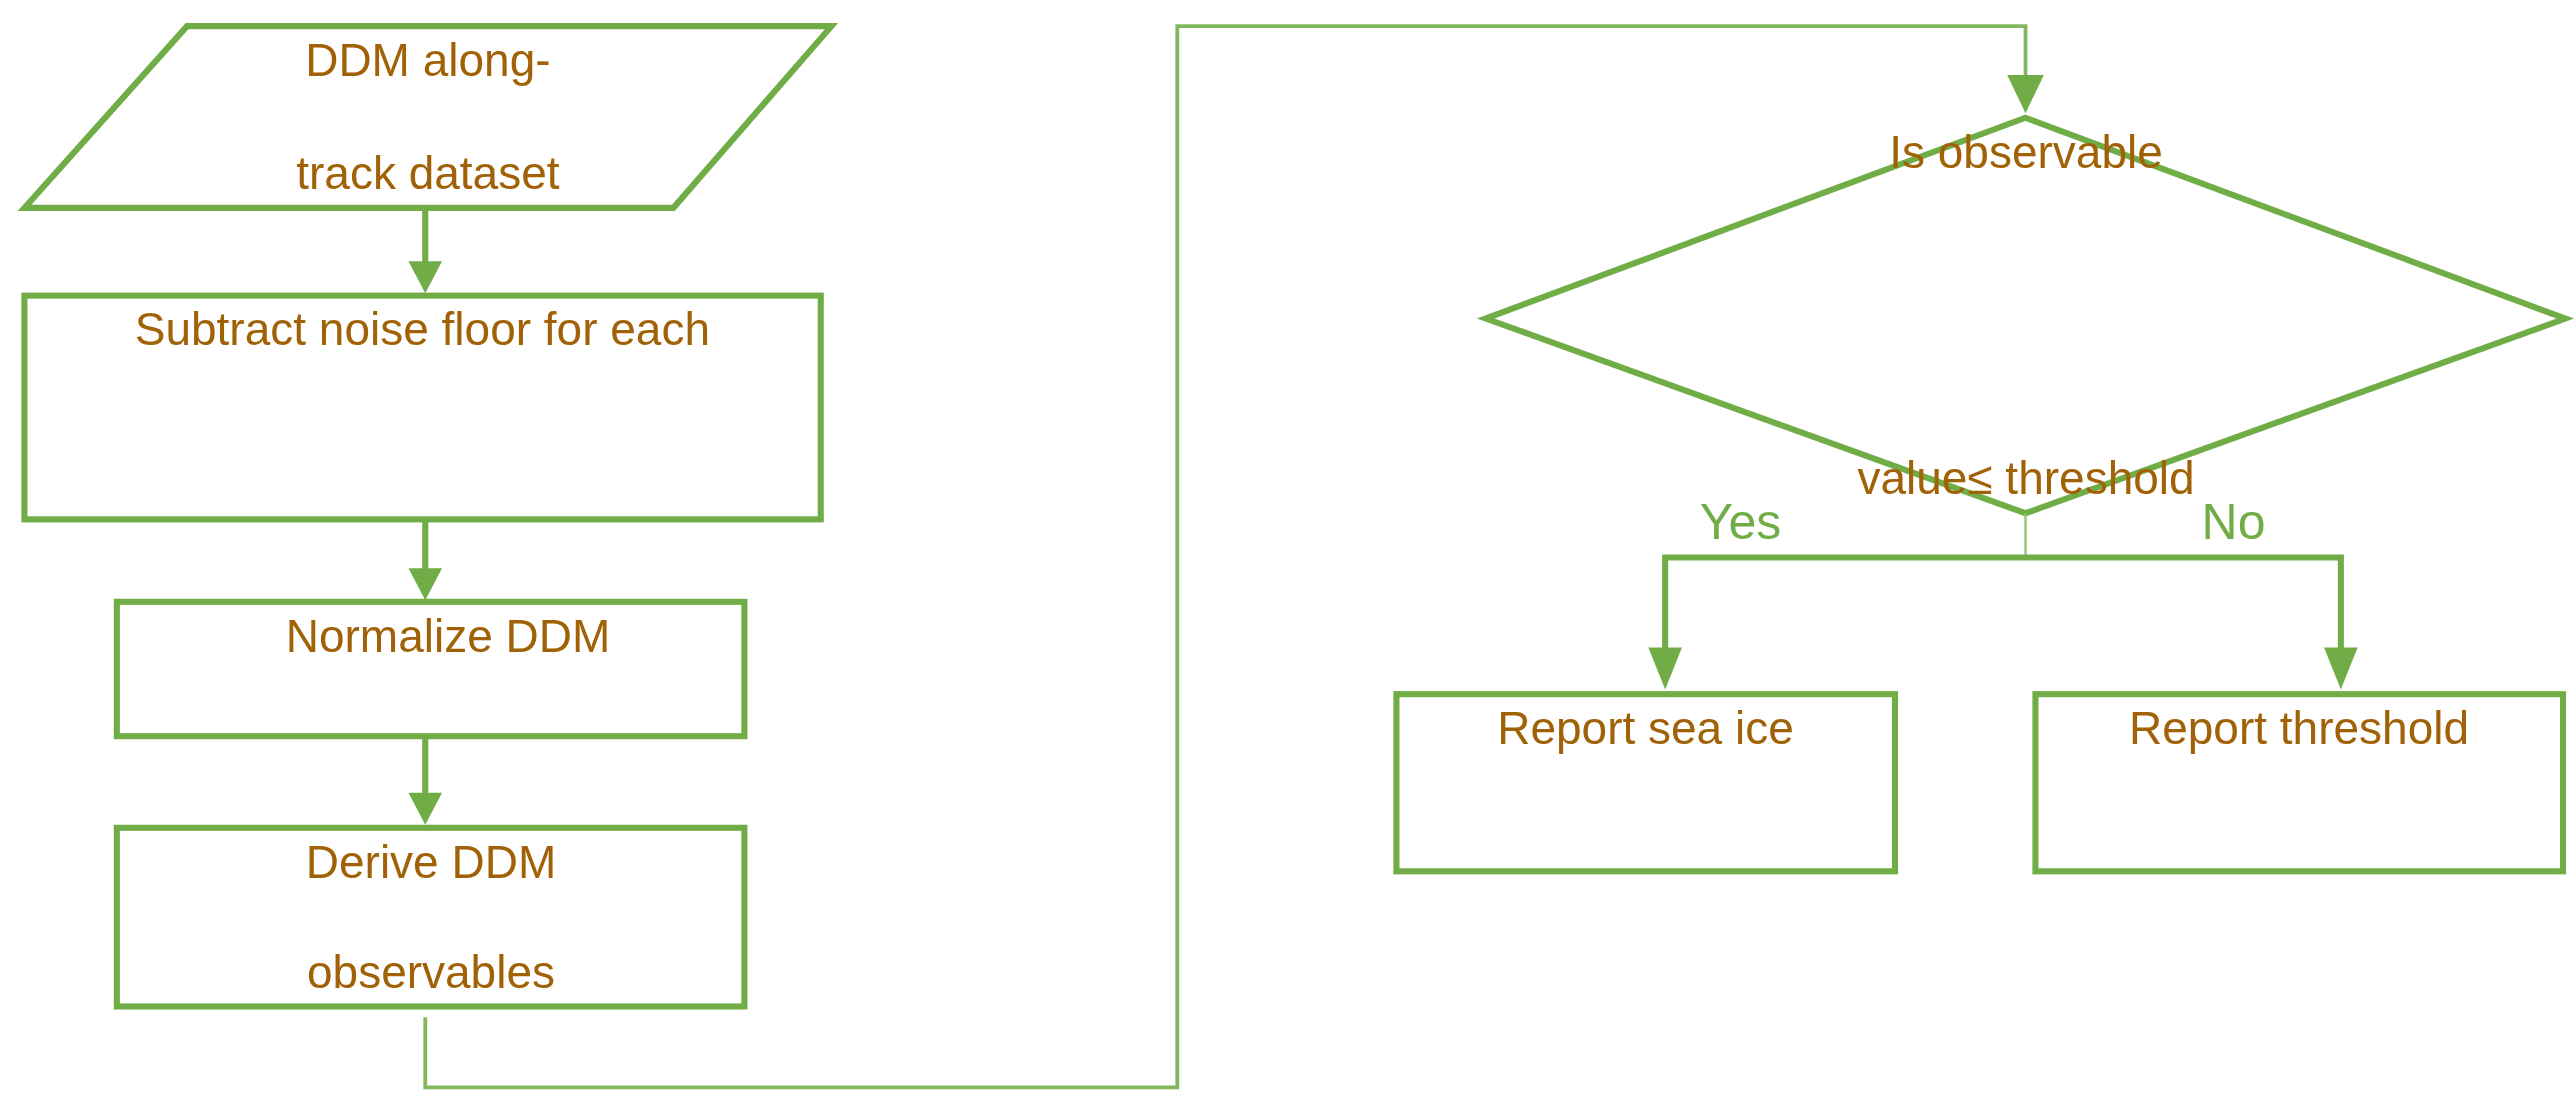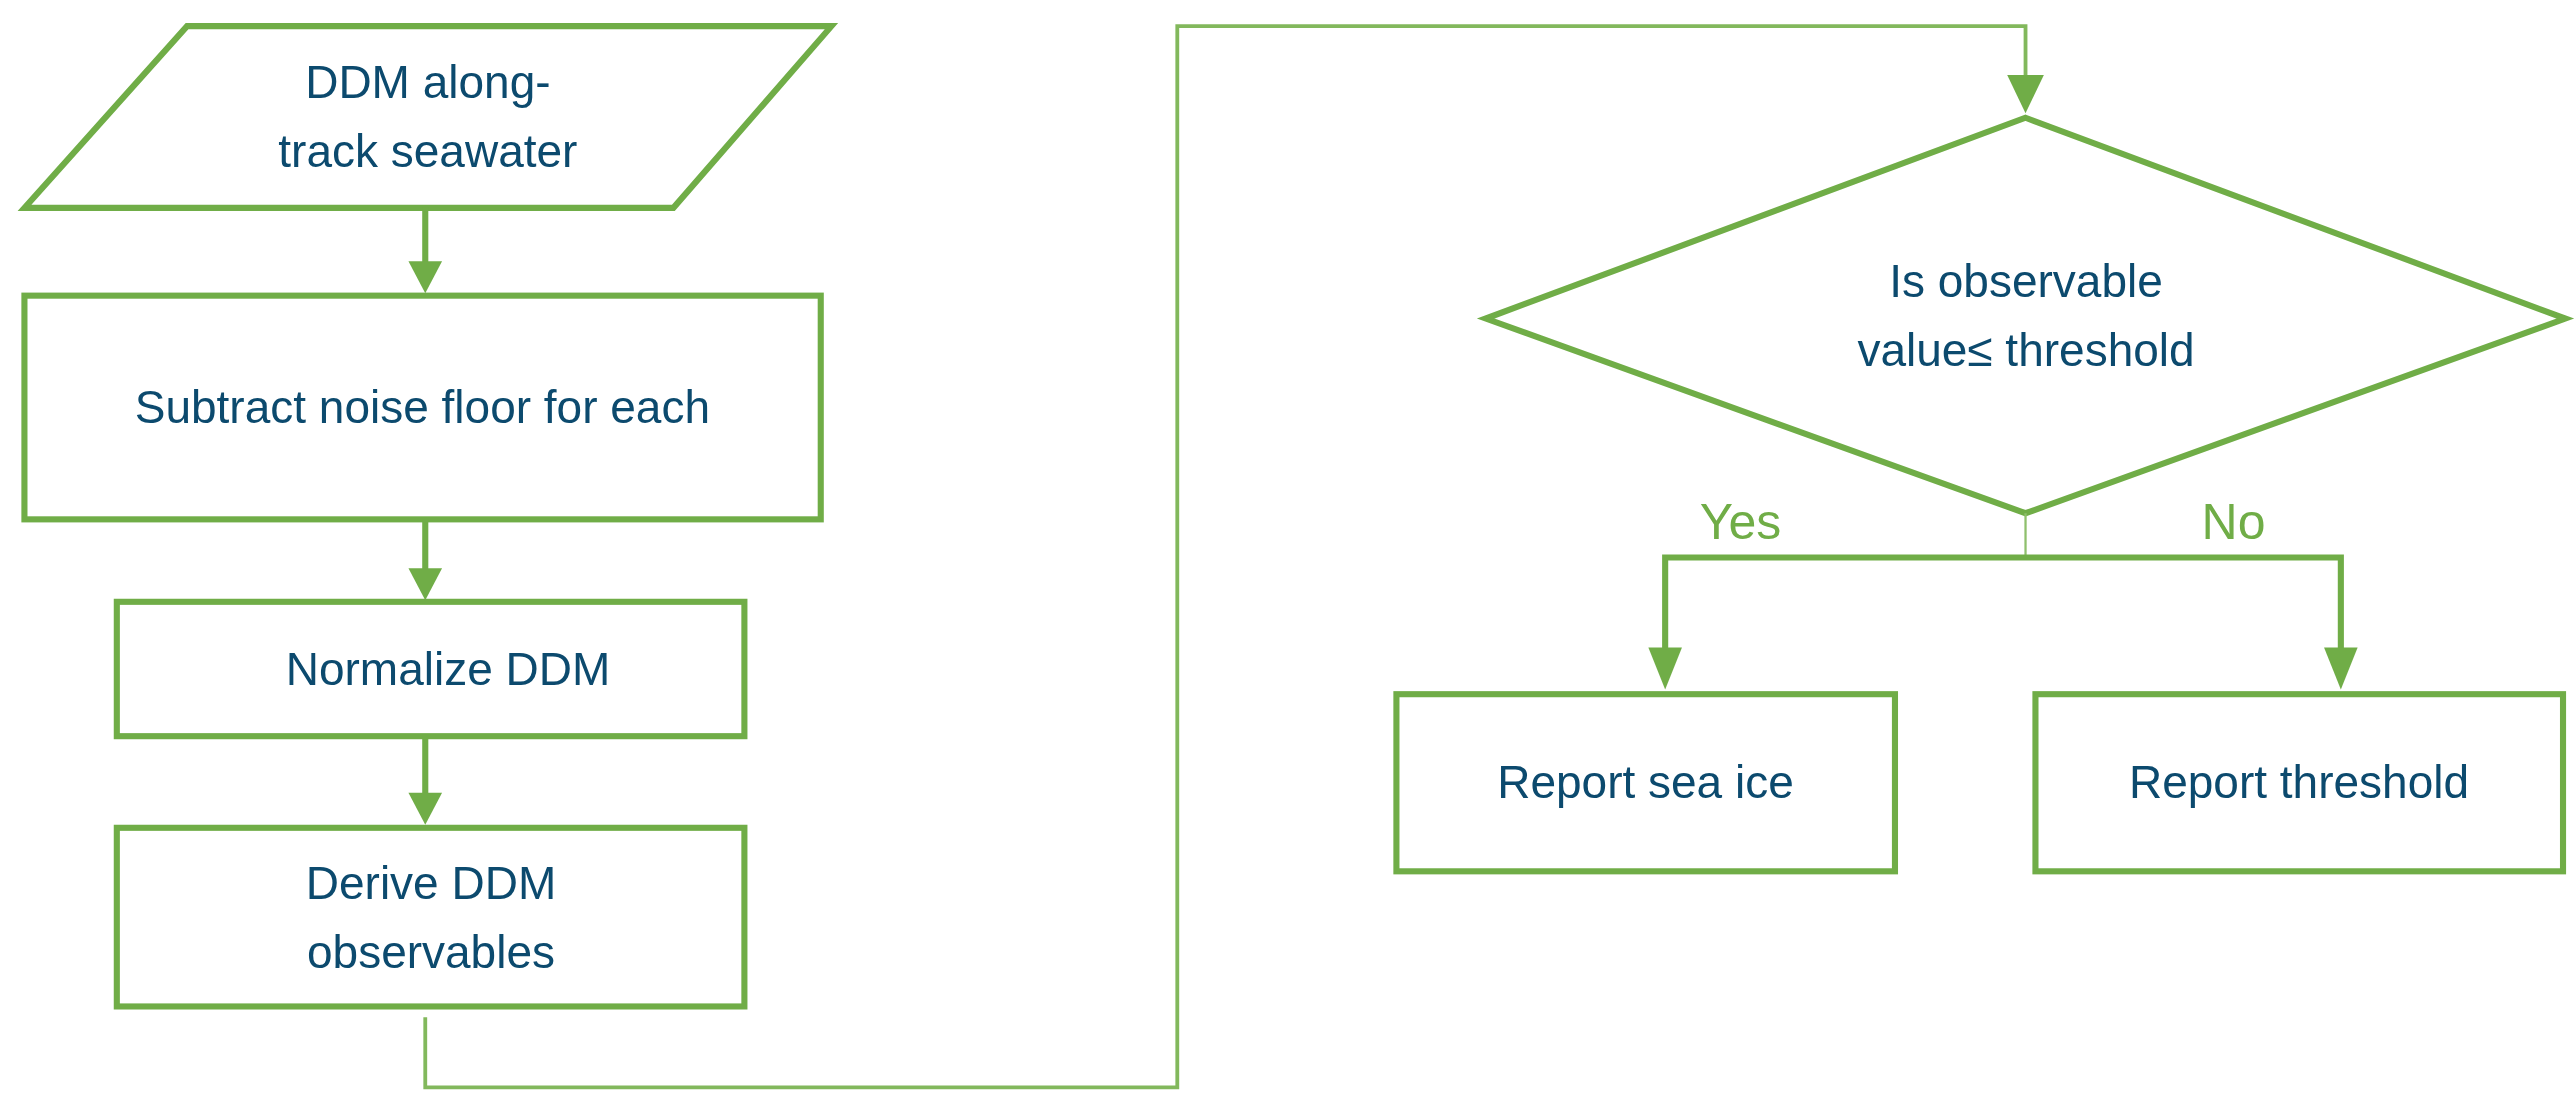--- a/index.html
+++ b/index.html
@@ -18,23 +18,23 @@
   #shapes {
     position: absolute;
     left: 0;
     top: 0;
   }
   .lbl {
     position: absolute;
     display: flex;
     flex-direction: column;
     align-items: center;
-    justify-content: center;
+    justify-content: space-between;
     text-align: center;
-    color: #0c4a6e;
+    color: #a16207;
     font-size: 46px;
     line-height: 69px;
     white-space: nowrap;
     z-index: 2;
   }
   .edge-lbl {
     position: absolute;
     display: flex;
     align-items: center;
     justify-content: center;
@@ -115,21 +115,21 @@
 
     <polygon class="arrow-head" points="3044,848 3088,848 3066,903"></polygon>
 
     <rect class="shape" x="1829" y="909" width="653" height="232"></rect>
 
     <rect class="shape" x="2666" y="909" width="691" height="232"></rect>
   </svg>
 
   <div class="lbl" style="left:24.4px; top:26px; width:807px; height:182px;">
     <span>DDM along-</span>
-    <span>track seawater</span>
+    <span>track dataset</span>
   </div>
 
   <div class="lbl" style="left:24.4px; top:295px; width:796px; height:224px;">
     <span>Subtract noise floor for each</span>
   </div>
 
   <div class="lbl" style="left:134px; top:602px; width:628px; height:134px;">
     <span>Normalize DDM</span>
   </div>
 

